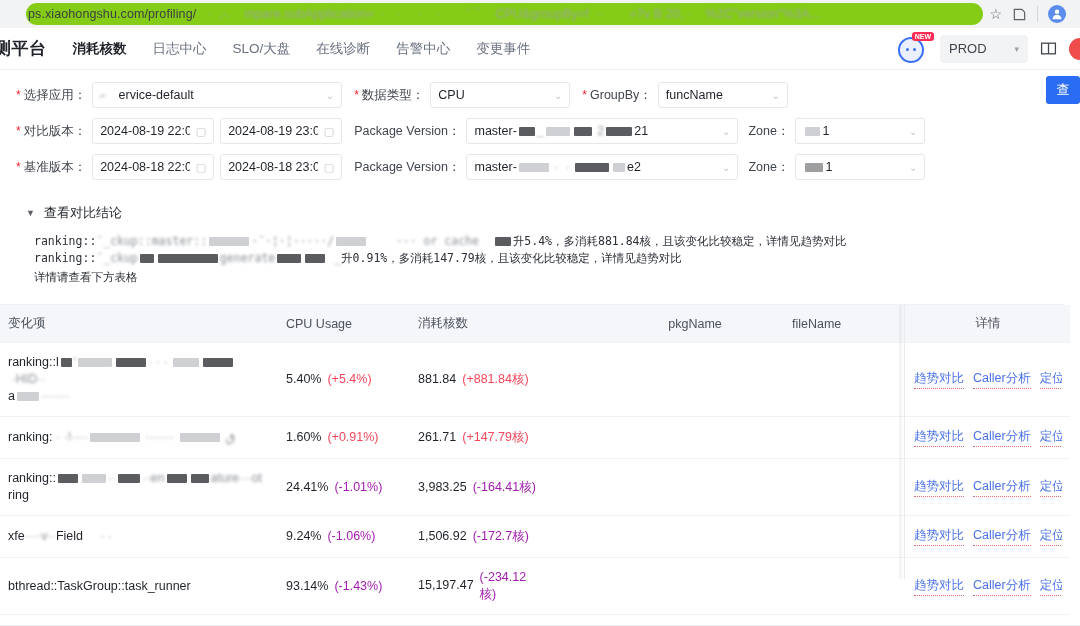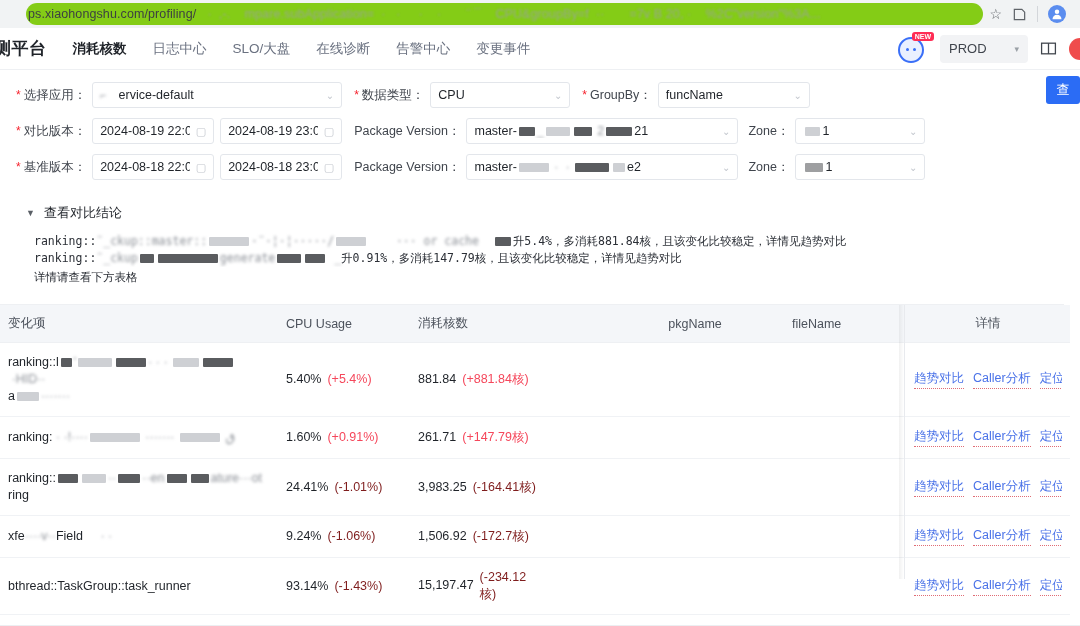--- a/index.html
+++ b/index.html
@@ -218,21 +218,21 @@
     vertical-align: middle;
     line-height: 17px;
   }
   .col-name { width: 278px; }
   .col-cpu { width: 132px; }
   .col-core { width: 196px; }
   .col-pkg { width: 178px; text-align: center; }
   .col-file { width: 122px; }
   .col-detail { width: 164px; }
   .delta-up { color: #f5475b; margin-left: 6px; white-space: nowrap; }
-  .delta-down { color: #7f1d1d; margin-left: 6px; white-space: nowrap; }
+  .delta-down { color: #a21caf; margin-left: 6px; white-space: nowrap; }
   .detail-cell {
     display: flex; align-items: center; gap: 9px;
     white-space: nowrap;
     overflow: hidden;
   }
   .alink {
     color: #4a72e8;
     font-size: 12.5px;
     cursor: pointer;
     text-decoration: none;
@@ -344,21 +344,21 @@
     </span>
     <span class="ctrl" style="width:140px">
       <span class="val">CPU</span>
       <span class="caret">⌄</span>
     </span>
 
     <span class="flabel" style="margin-left:12px">
       <span class="req">*</span>
       <span>GroupBy：</span>
     </span>
-    <span class="ctrl" style="width:152px">
+    <span class="ctrl" style="width:130px">
       <span class="val">funcName</span>
       <span class="caret">⌄</span>
     </span>
   </div>
 
   <div class="form-row">
     <span class="flabel">
       <span class="req">*</span>
       <span>对比版本：</span>
     </span>

